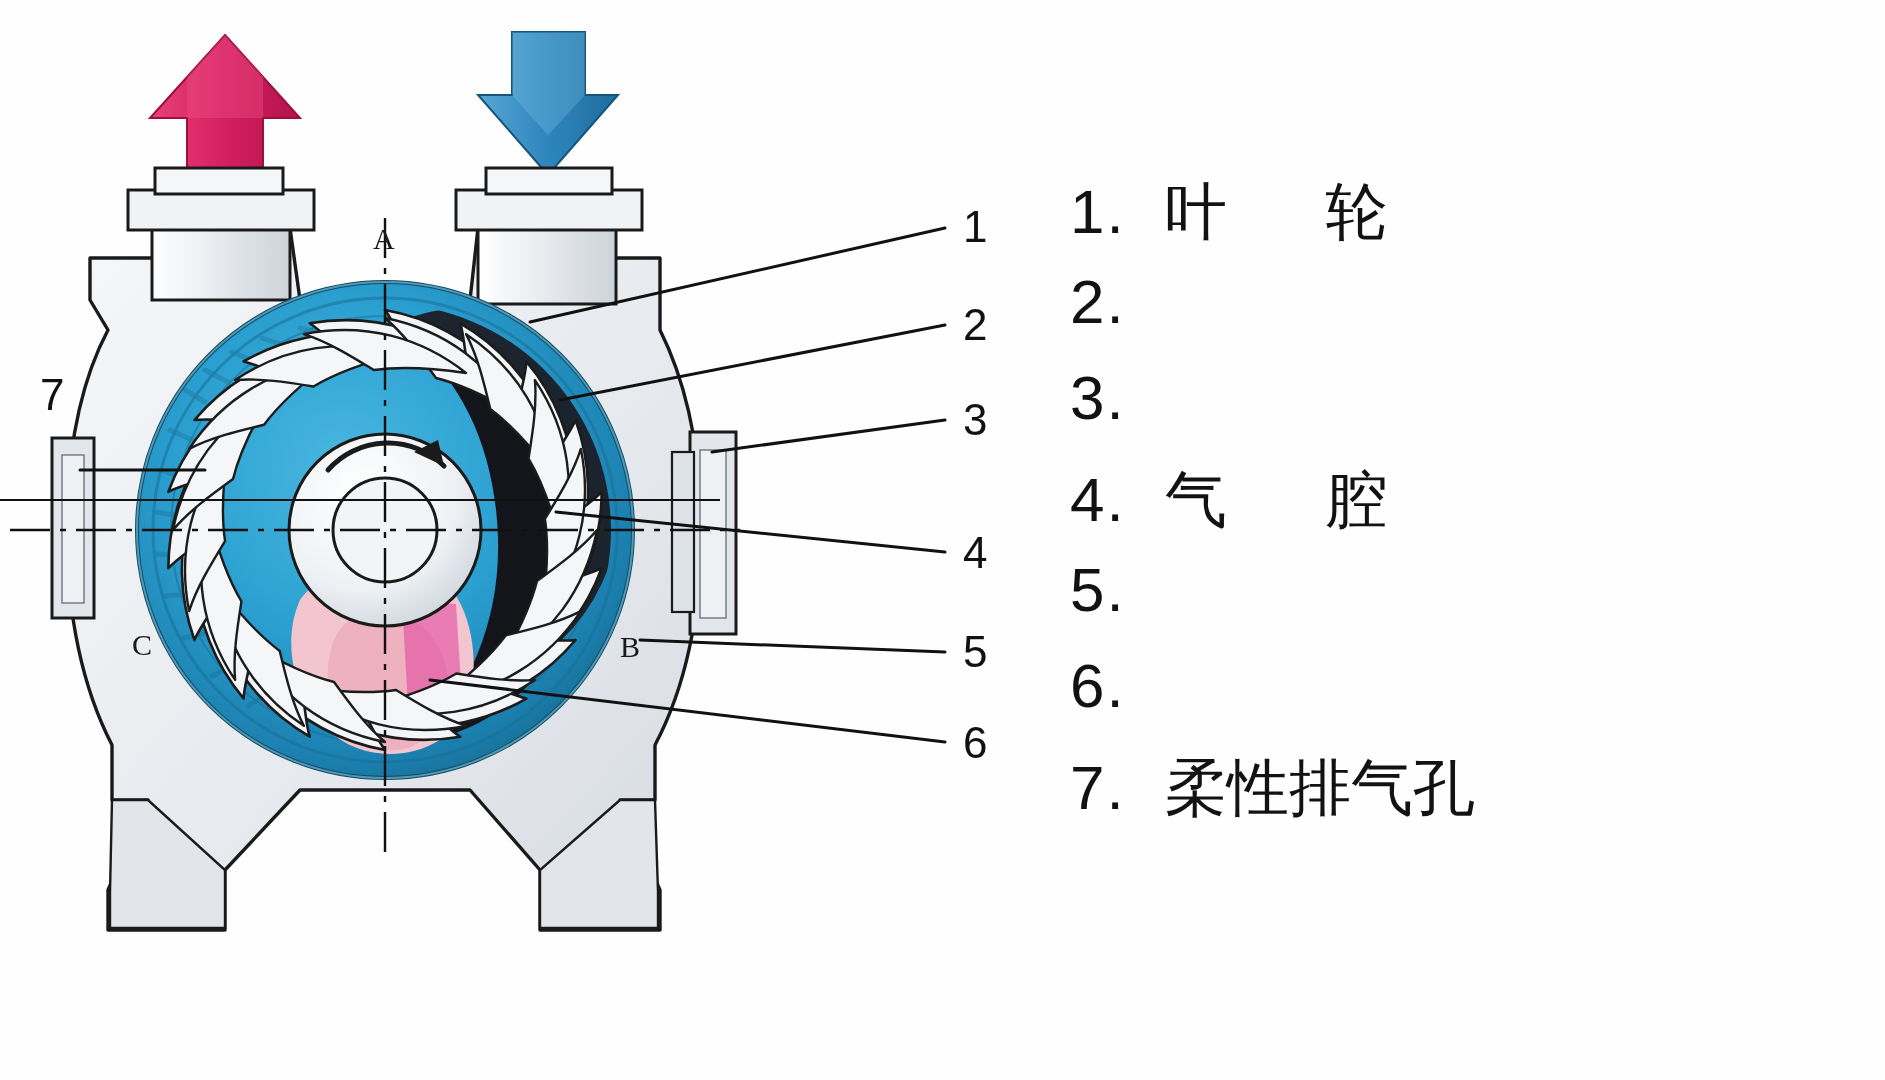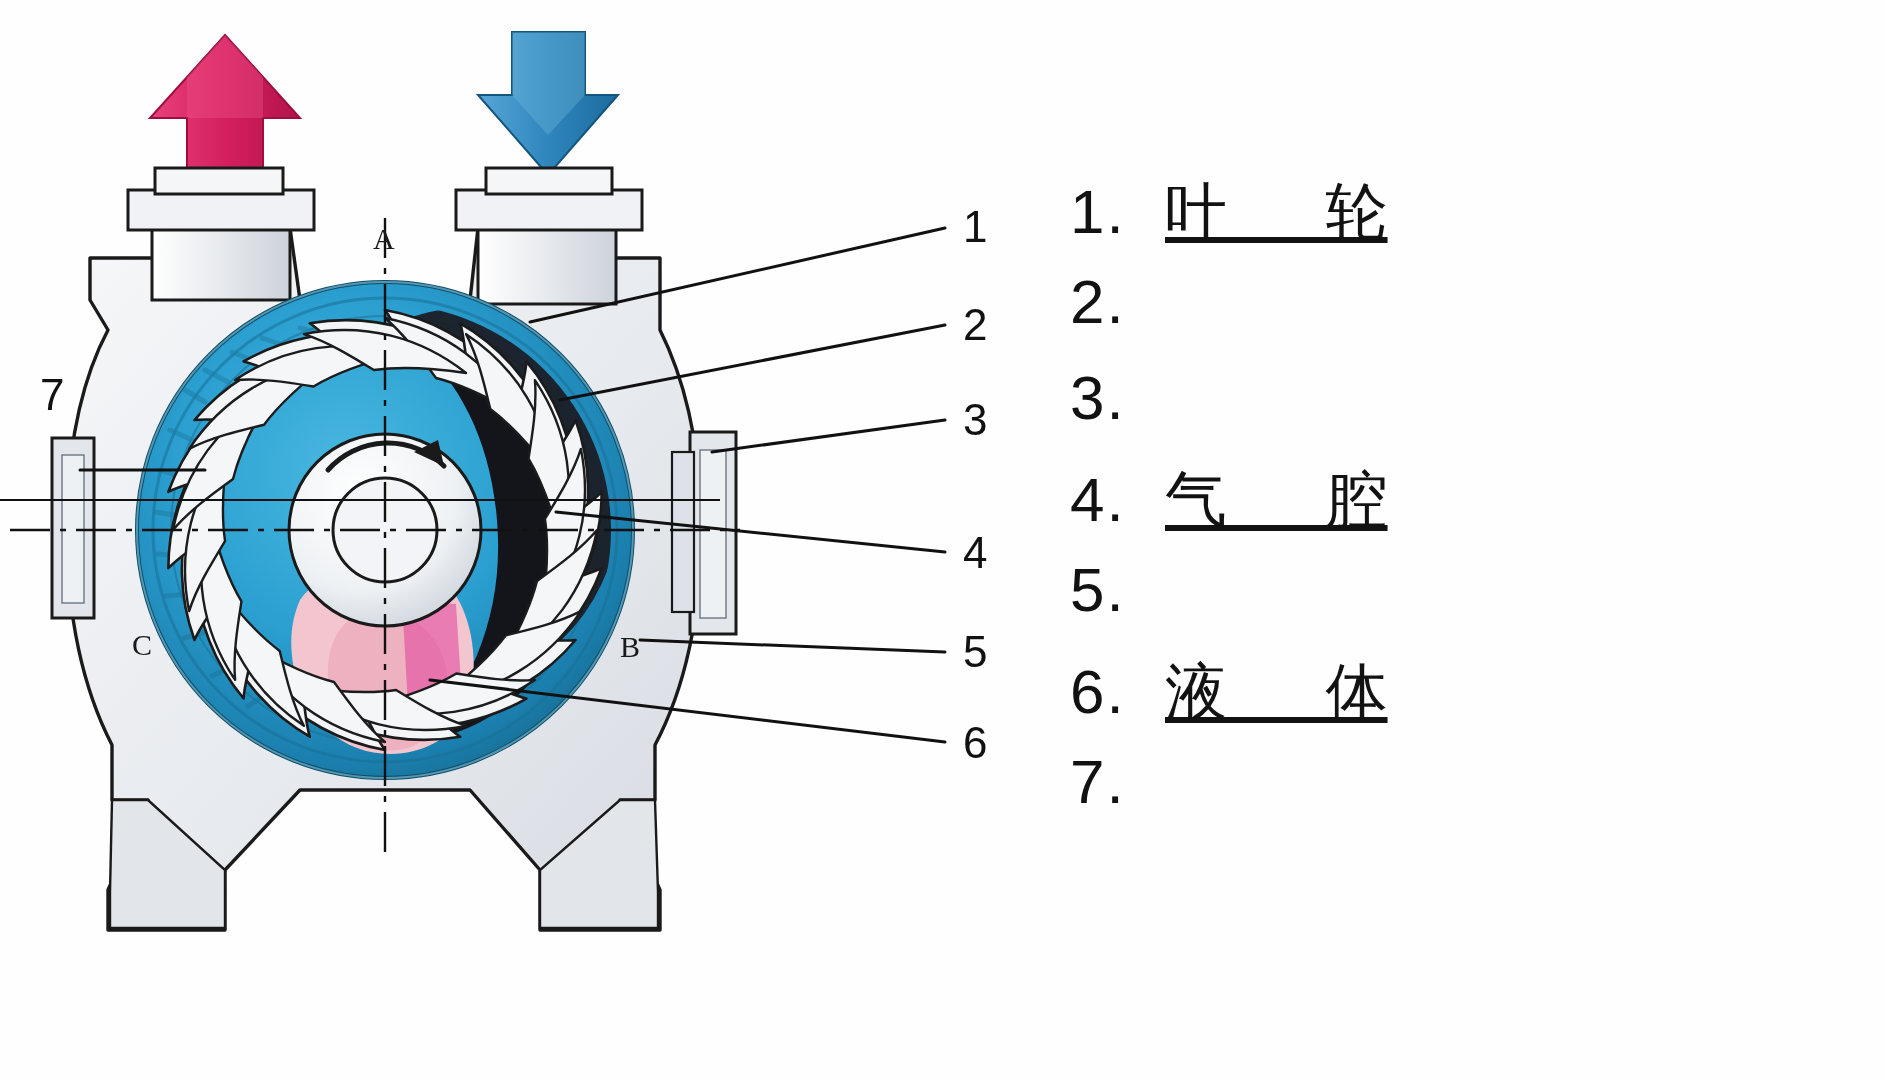--- a/index.html
+++ b/index.html
@@ -50,21 +50,20 @@
     text-align: left;
     letter-spacing: 2px;
   }
   .legend-label {
     font-size: 62px;
     color: #121212;
     font-family: "DejaVu Sans", sans-serif;
     white-space: pre;
     letter-spacing: 0px;
     font-weight: 500;
-    text-decoration: underline;
   }
   .callout-num {
     position: absolute;
     font-size: 44px;
     color: #111;
     font-family: "Liberation Sans", sans-serif;
   }
   .axis-letter {
     position: absolute;
     font-size: 30px;
@@ -388,20 +387,20 @@
     </div>
     <div class="legend-row">
       <span class="legend-num">4.</span>
       <span class="legend-label">气     腔</span>
     </div>
     <div class="legend-row">
       <span class="legend-num">5.</span>
     </div>
     <div class="legend-row">
       <span class="legend-num">6.</span>
-      <span class="legend-label">液     体</span>
     </div>
     <div class="legend-row">
       <span class="legend-num">7.</span>
+      <span class="legend-label">柔性排气孔</span>
     </div>
   </div>
 
 </div>
 
 </body></html>

